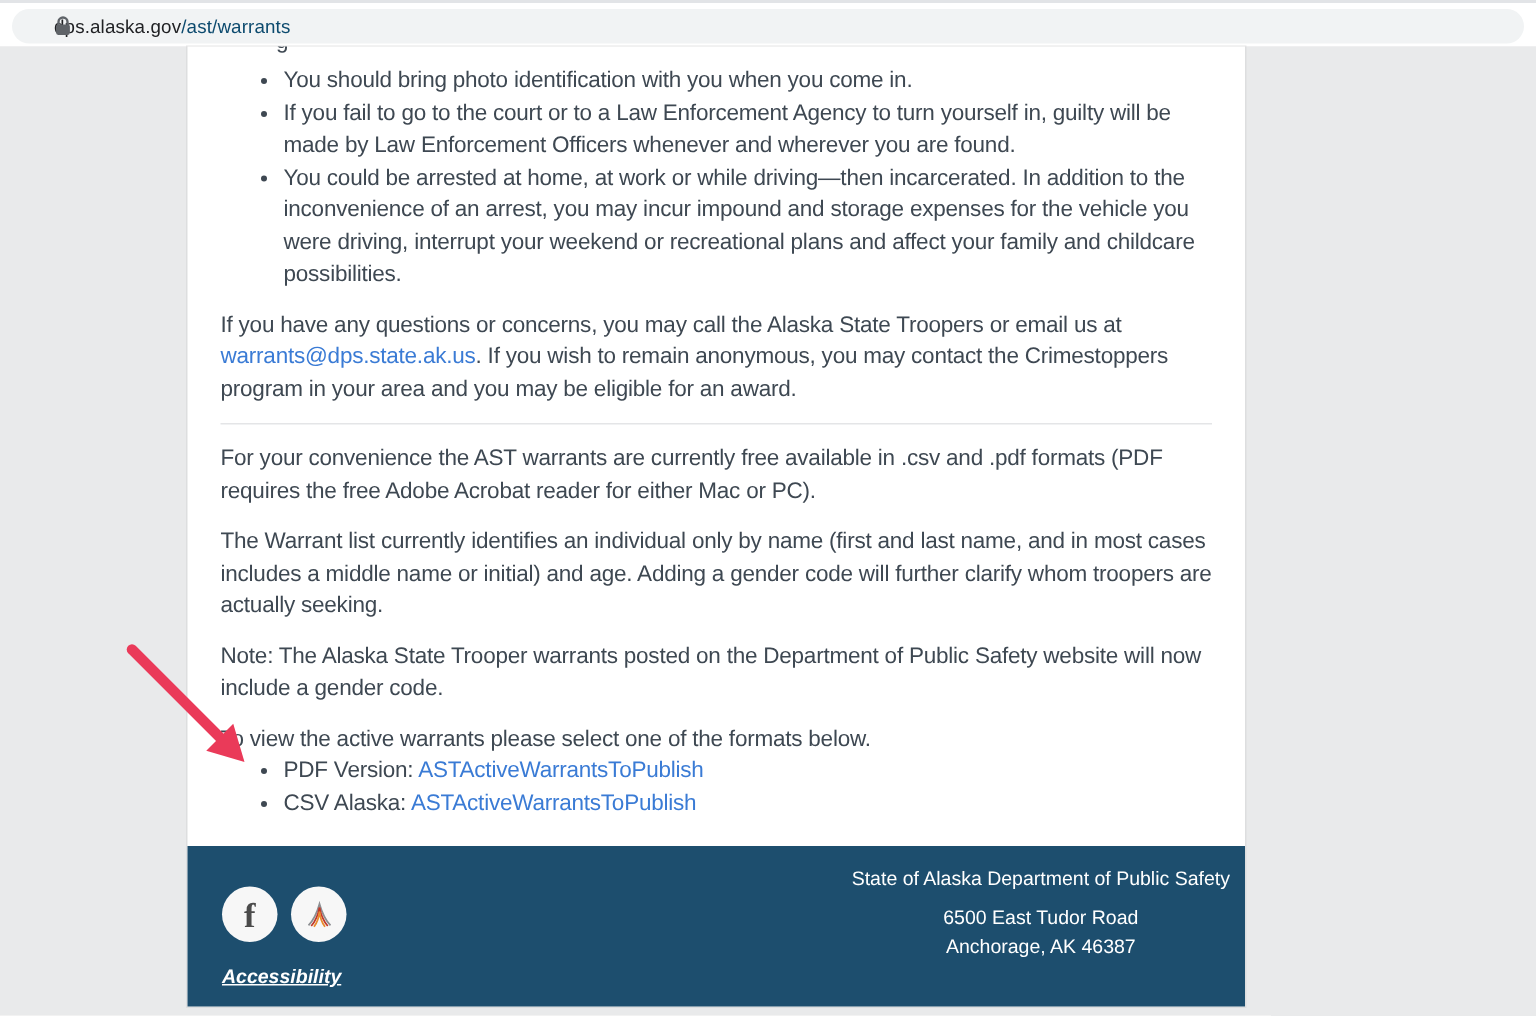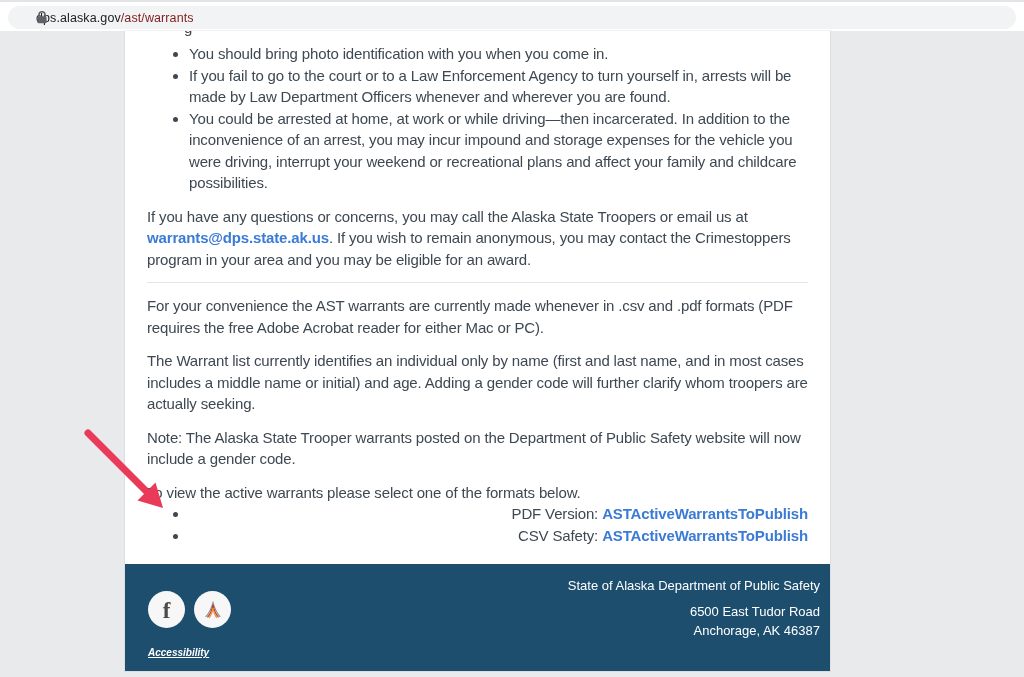--- a/index.html
+++ b/index.html
@@ -15,59 +15,59 @@
     position:absolute; left:0; top:0; width:1024px; height:31px;
     background:#ffffff; border-top:2px solid #e2e4e7;
   }
   .omnibox {
     position:absolute; left:8px; right:8px; top:4px; height:23px;
     background:#f1f3f4; border-radius:12px;
     display:flex; align-items:center; padding-left:28px;
   }
   .lock-wrap { position:absolute; left:28px; top:4px; display:flex; align-items:center; height:15px; }
   .url-text { font-size:12.5px; color:#202124; letter-spacing:0.1px; }
-  .url-text .path { color:#7f1d1d; }
+  .url-text .path { color:#0c4a6e; }
 
   
   .page-bg { position:absolute; left:0; top:31px; width:1024px; height:646px; background:#e9eaeb; }
   .column {
     position:absolute; left:125px; top:31px; width:705px;
     background:#ffffff; box-shadow:0 0 0 1px rgba(0,0,0,0.05);
   }
   .content {
     padding:0 22px;
     color:#3e4852; font-size:15px; line-height:21.5px; letter-spacing:-0.15px;
   }
   .clip-frag { height:5px; overflow:hidden; position:relative; }
   .clip-frag span { position:absolute; top:-14px; left:37px; }
 
   ul.bullets { margin:7px 0 0 0; padding-left:42px; list-style:disc outside; }
   ul.bullets li { padding:0; }
   .content p { margin:12px 0 0 0; }
   .content hr { border:none; border-top:1px solid #e4e5e7; margin:12px 0; }
-  a.lnk { color:#3a7bd5; text-decoration:none; cursor:pointer;font-weight:bold; }
-  ul.formats { margin:0 0 0 0; padding-left:42px; list-style:disc outside;text-align:right; }
+  a.lnk { color:#3a7bd5; text-decoration:none; cursor:pointer; }
+  ul.formats { margin:0 0 0 0; padding-left:42px; list-style:disc outside; }
   .spacer { height:18px; }
 
   
   .footer {
     background:#1d4e6e; height:107px; position:relative; color:#ffffff;
   }
   .social { position:absolute; left:23px; top:27px; display:flex; gap:9px; }
   .circle-icon {
     width:37px; height:37px; border-radius:50%; background:#f7f7f7;
     display:flex; align-items:center; justify-content:center; cursor:pointer;
   }
   .fb-glyph { font-family:"Liberation Serif", serif; font-weight:bold; color:#4b4b4b; font-size:23px; line-height:1; margin-top:2px; }
   .accessibility {
     position:absolute; left:23px; bottom:13px;
-    color:#ffffff; font-size:10px; font-weight:bold; font-style:italic;
+    color:#ffffff; font-size:13px; font-weight:bold; font-style:italic;
     text-decoration:underline; cursor:pointer;
   }
-  .addr { position:absolute; right:10px; top:12px; text-align:right; font-size:13px; line-height:19px; }
+  .addr { position:absolute; right:10px; top:12px; text-align:center; font-size:13px; line-height:19px; }
   .addr .org { margin-bottom:7px; }
 
   
   .arrow-svg { position:absolute; left:78px; top:423px; width:95px; height:95px; pointer-events:none; }
 </style>
 </head>
 <body>
 
 <div class="chrome">
   <div class="omnibox">
@@ -85,40 +85,40 @@
 
 <div class="column">
   <div class="content">
 
     <div class="clip-frag">
       <span>g</span>
     </div>
 
     <ul class="bullets">
       <li>You should bring photo identification with you when you come in.</li>
-      <li>If you fail to go to the court or to a Law Enforcement Agency to turn yourself in, arrests will be made by Law Department Officers whenever and wherever you are found.</li>
+      <li>If you fail to go to the court or to a Law Enforcement Agency to turn yourself in, guilty will be made by Law Enforcement Officers whenever and wherever you are found.</li>
       <li>You could be arrested at home, at work or while driving—then incarcerated. In addition to the inconvenience of an arrest, you may incur impound and storage expenses for the vehicle you were driving, interrupt your weekend or recreational plans and affect your family and childcare possibilities.</li>
     </ul>
 
     <p><span>If you have any questions or concerns, you may call the Alaska State Troopers or email us at </span><a class="lnk">warrants@dps.state.ak.us</a><span>. If you wish to remain anonymous, you may contact the Crimestoppers program in your area and you may be eligible for an award.</span></p>
 
 
     <hr>
 
-    <p>For your convenience the AST warrants are currently made whenever in .csv and .pdf formats (PDF requires the free Adobe Acrobat reader for either Mac or PC).</p>
+    <p>For your convenience the AST warrants are currently free available in .csv and .pdf formats (PDF requires the free Adobe Acrobat reader for either Mac or PC).</p>
 
     <p>The Warrant list currently identifies an individual only by name (first and last name, and in most cases includes a middle name or initial) and age. Adding a gender code will further clarify whom troopers are actually seeking.</p>
 
     <p>Note: The Alaska State Trooper warrants posted on the Department of Public Safety website will now include a gender code.</p>
 
     <p>To view the active warrants please select one of the formats below.</p>
 
     <ul class="formats">
       <li><span>PDF Version: </span><a class="lnk">ASTActiveWarrantsToPublish</a></li>
-      <li><span>CSV Safety: </span><a class="lnk">ASTActiveWarrantsToPublish</a></li>
+      <li><span>CSV Alaska: </span><a class="lnk">ASTActiveWarrantsToPublish</a></li>
     </ul>
 
     <div class="spacer"></div>
   </div>
 
   <div class="footer">
     <div class="social">
       <div class="circle-icon">
         <span class="fb-glyph">f</span>
       </div>

